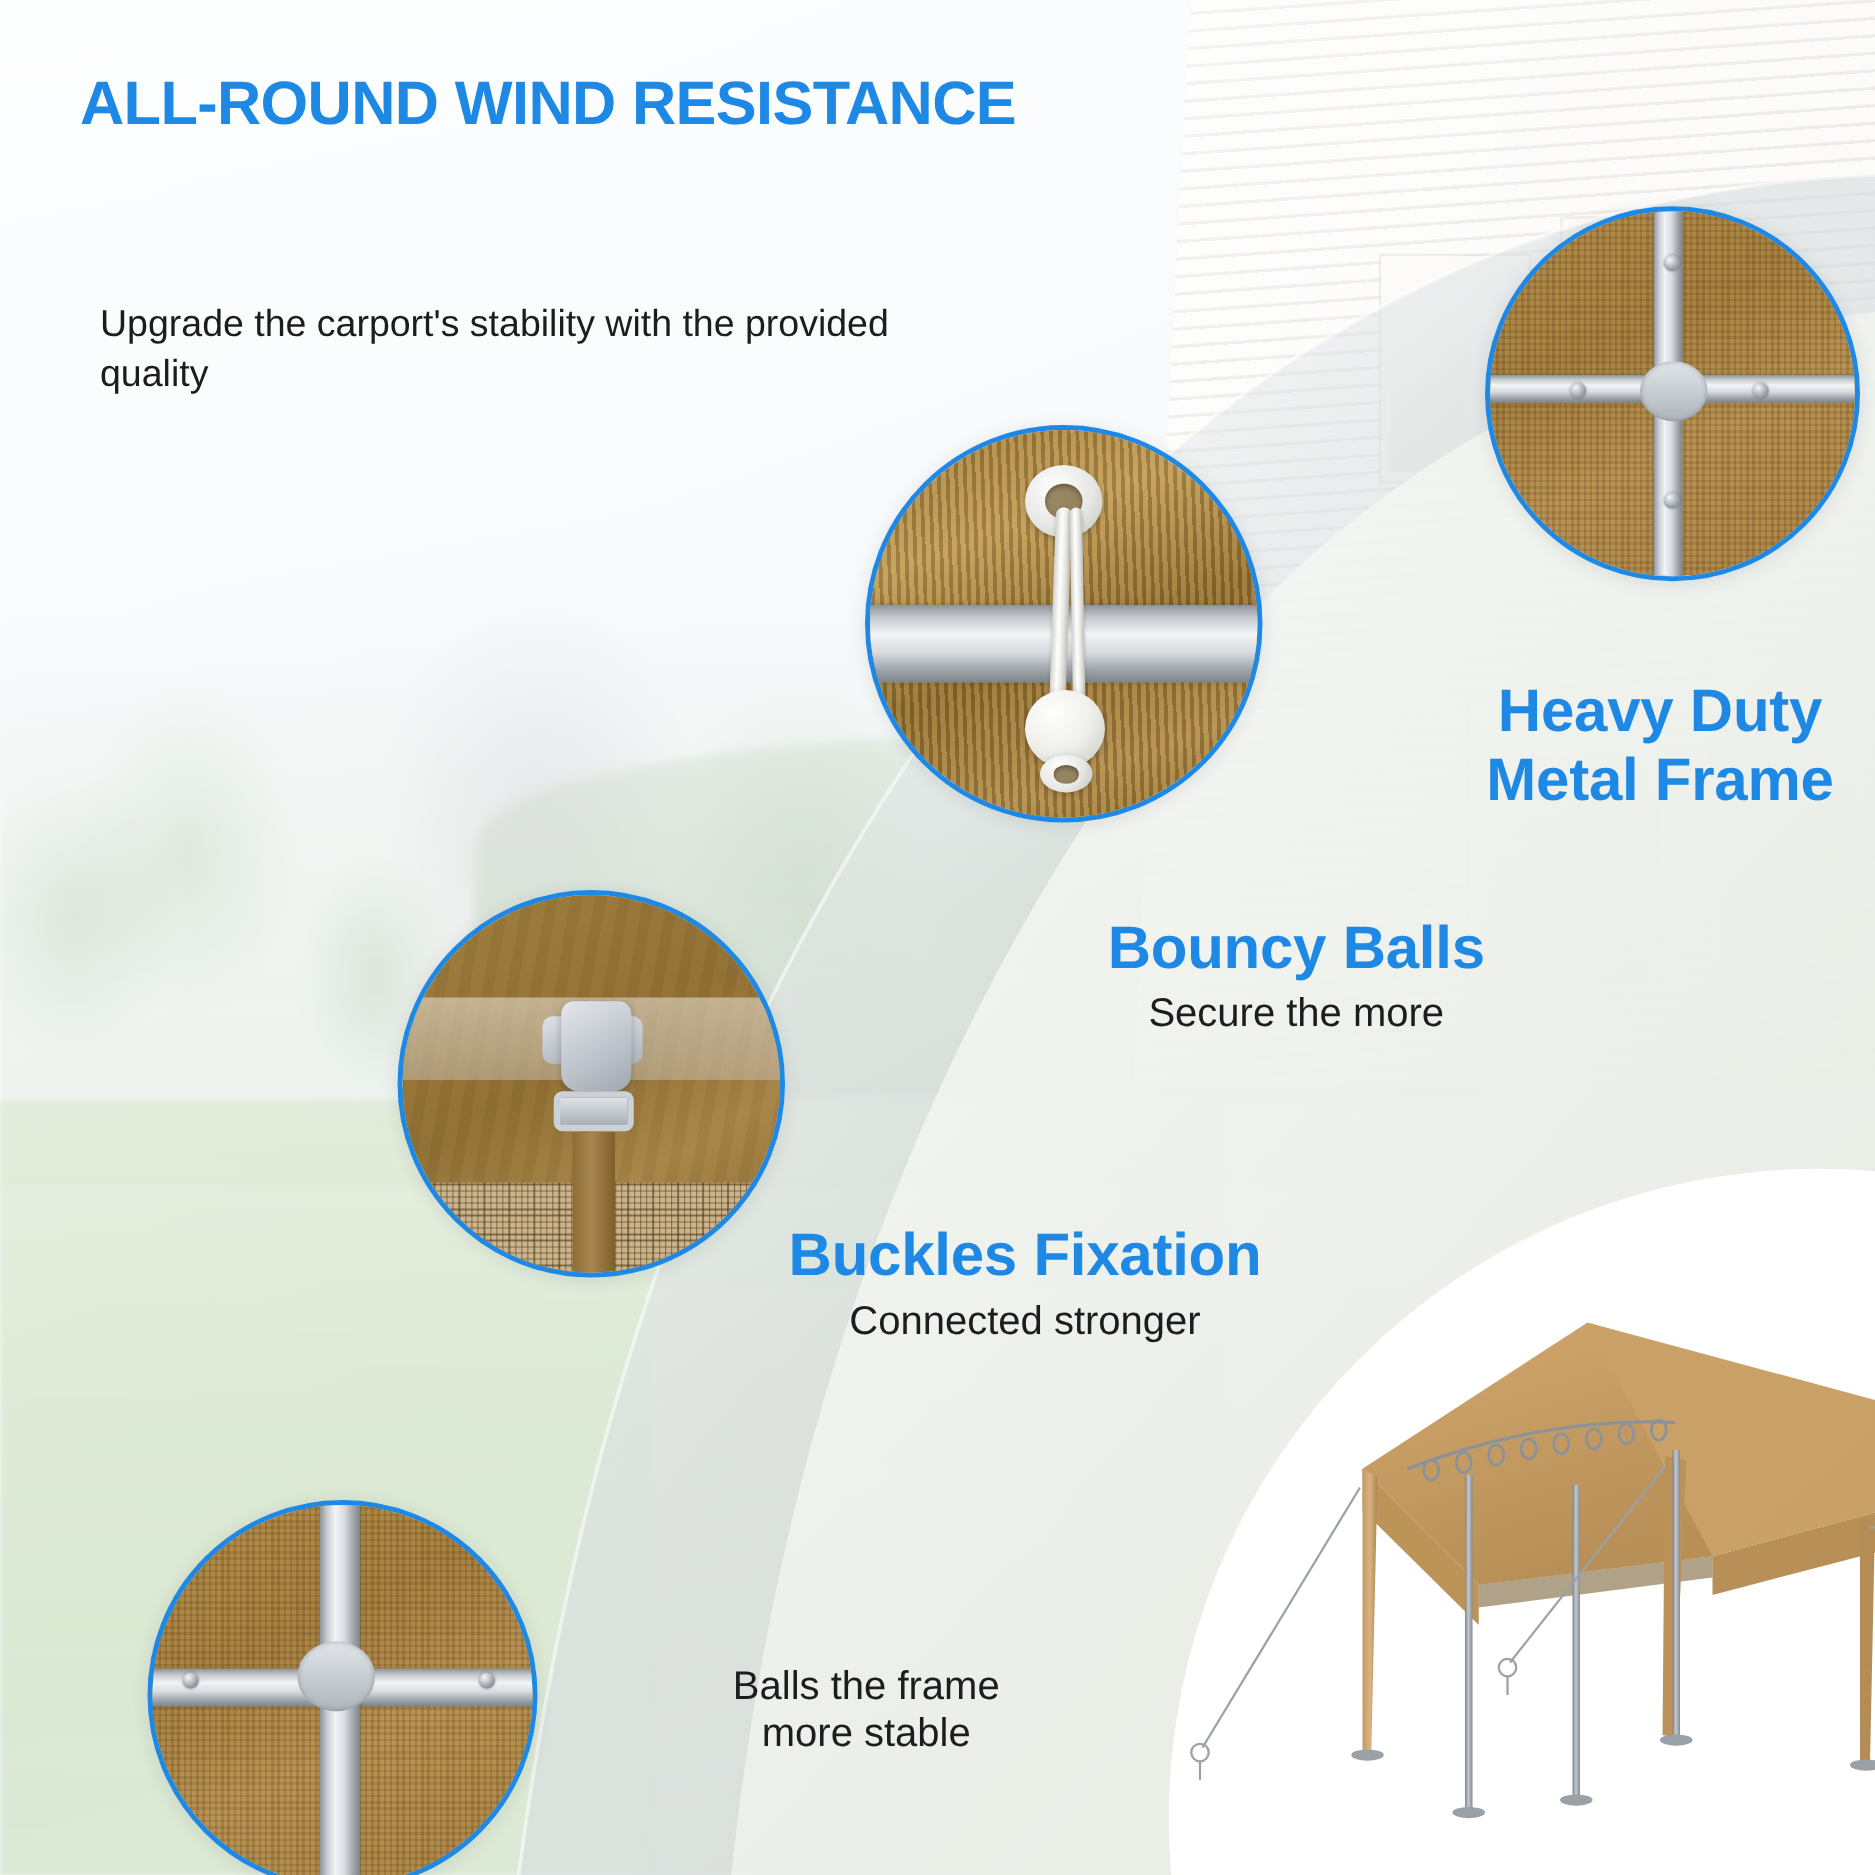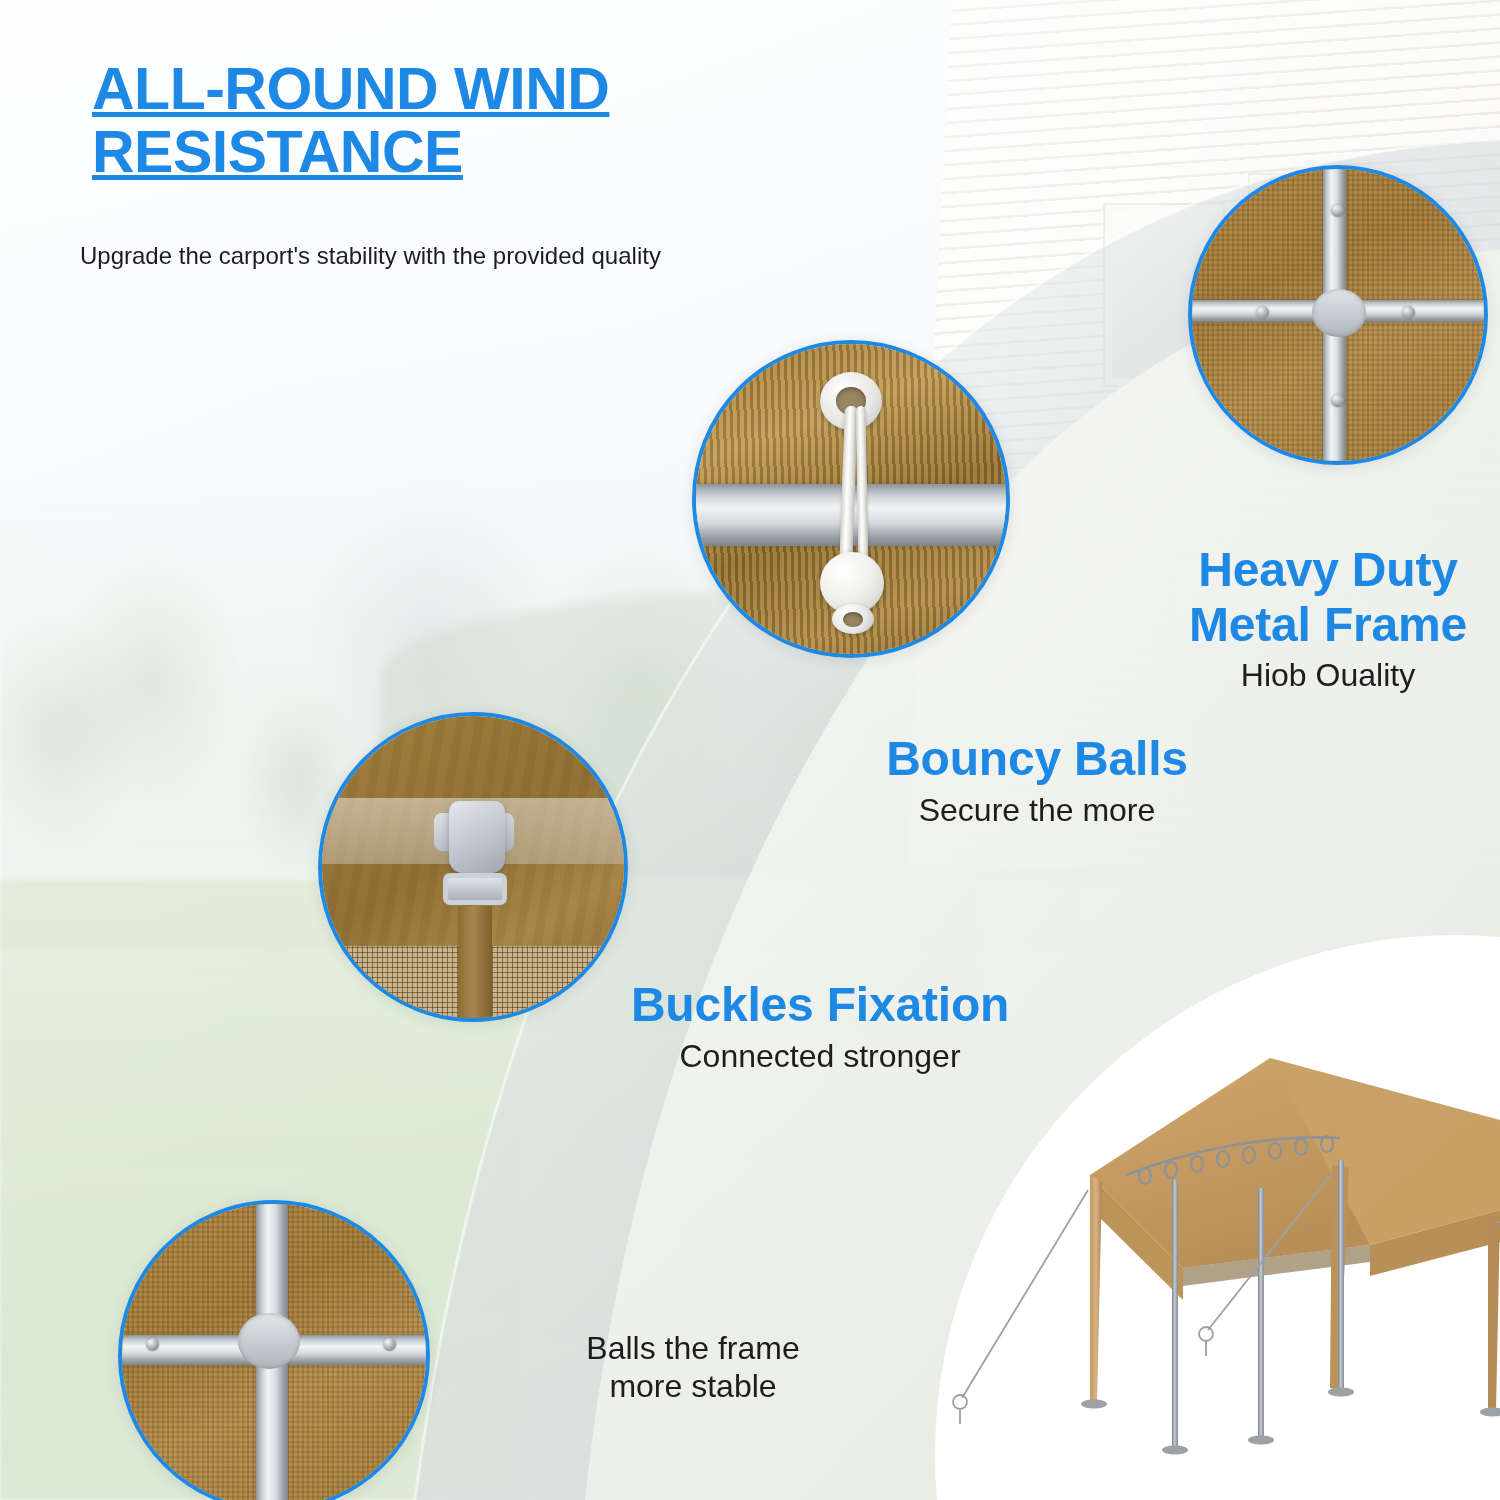--- a/index.html
+++ b/index.html
@@ -96,28 +96,27 @@
   .arc-svg { position:absolute; inset:0; width:1500px; height:1500px; }
 
   
   .product-panel {
     position:absolute; left:935px; top:935px; width:1040px; height:1040px;
     background:#ffffff; border-radius:50%;
   }
 
   
   .headline {
-    position:absolute; left:92px; top:58px; width:760px;
-    color:#1E88E5; font-size:59px; line-height:1.06; font-weight:700;
+    position:absolute; left:64px; top:58px; width:760px;
+    color:#1E88E5; font-size:49px; line-height:1.06; font-weight:700;
     letter-spacing:-.5px;
-    text-decoration:underline;
   }
   .subhead {
     position:absolute; left:80px; top:240px; width:640px;
-    color:#1d1d1f; font-size:24px; line-height:1.32; font-weight:400;
+    color:#1d1d1f; font-size:30px; line-height:1.32; font-weight:400;
   }
 
   .feat { position:absolute; text-align:center; }
   .feat .ftitle {
     color:#1E88E5; font-weight:700; font-size:48px; line-height:1.14;
     letter-spacing:-.2px; white-space:pre-line;
   }
   .feat .fsub {
     color:#1d1d1f; font-weight:400; font-size:32px; line-height:1.18; margin-top:5px;
     white-space:pre-line;
@@ -424,21 +423,20 @@
       <div class="bolt" style="left:86%; top:44%;"></div>
     </div>
   </div>
 
   <div class="headline">ALL-ROUND WIND RESISTANCE</div>
   <div class="subhead">Upgrade the carport's stability with the provided quality</div>
 
   <div class="feat" id="feat-metal">
     <div class="ftitle">Heavy Duty
 Metal Frame</div>
-    <div class="fsub">Hiob Ouality</div>
   </div>
 
   <div class="feat" id="feat-balls">
     <div class="ftitle">Bouncy Balls</div>
     <div class="fsub">Secure the more</div>
   </div>
 
   <div class="feat" id="feat-buckles">
     <div class="ftitle">Buckles Fixation</div>
     <div class="fsub">Connected stronger</div>

